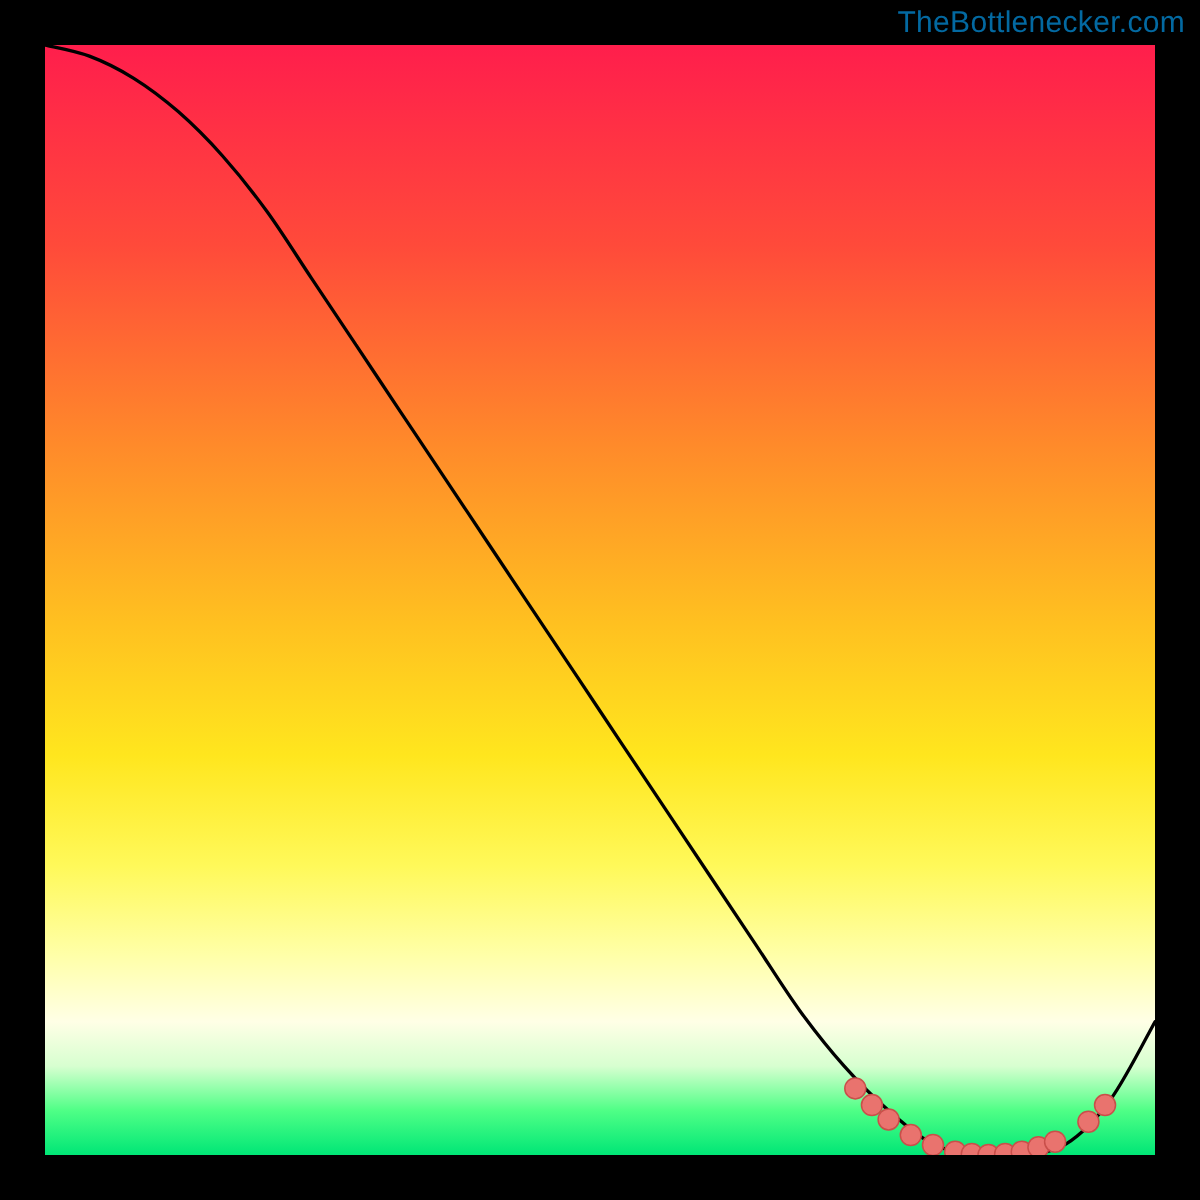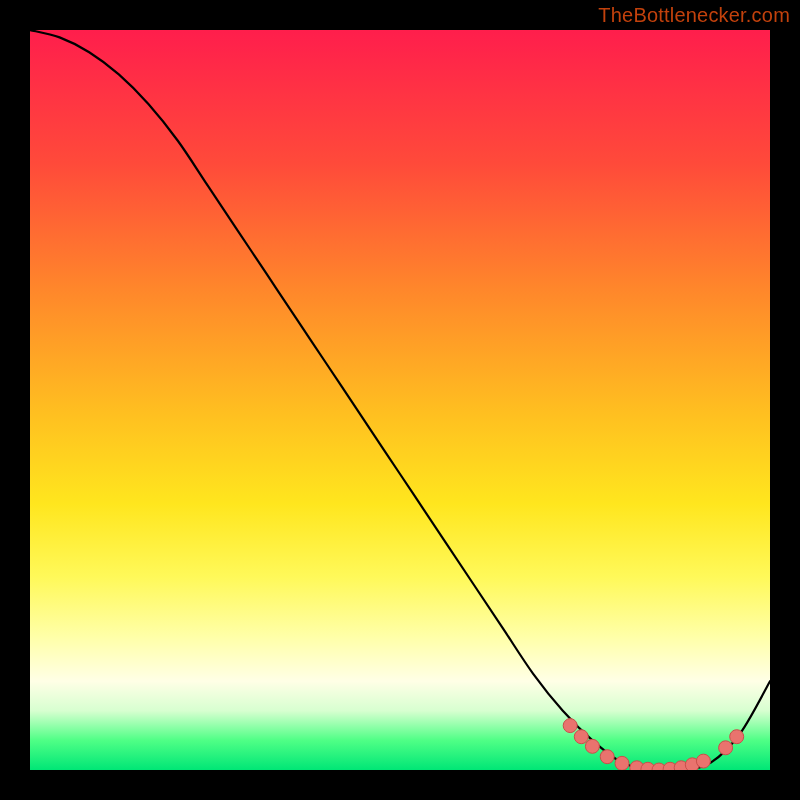--- a/index.html
+++ b/index.html
@@ -13,21 +13,21 @@
   }
   .chart-wrap {
     position: relative;
     width: 800px;
     height: 800px;
   }
   .attribution {
     position: absolute;
     top: 4px;
     right: 10px;
-    color: #c2410c;
+    color: #0369a1;
     font-size: 20px;
     font-weight: 500;
     letter-spacing: 0.2px;
     z-index: 10;
   }
   .plot-area {
     position: absolute;
     left: 30px;
     top: 30px;
     width: 740px;

